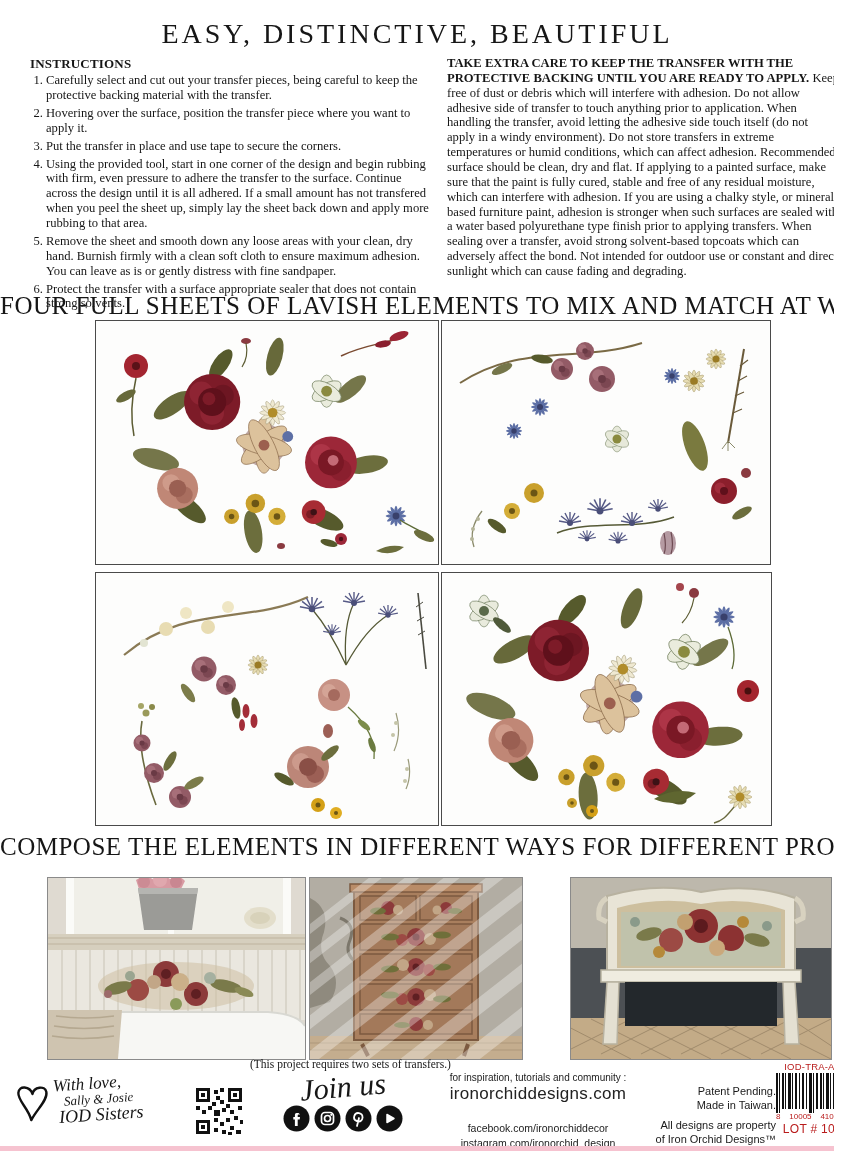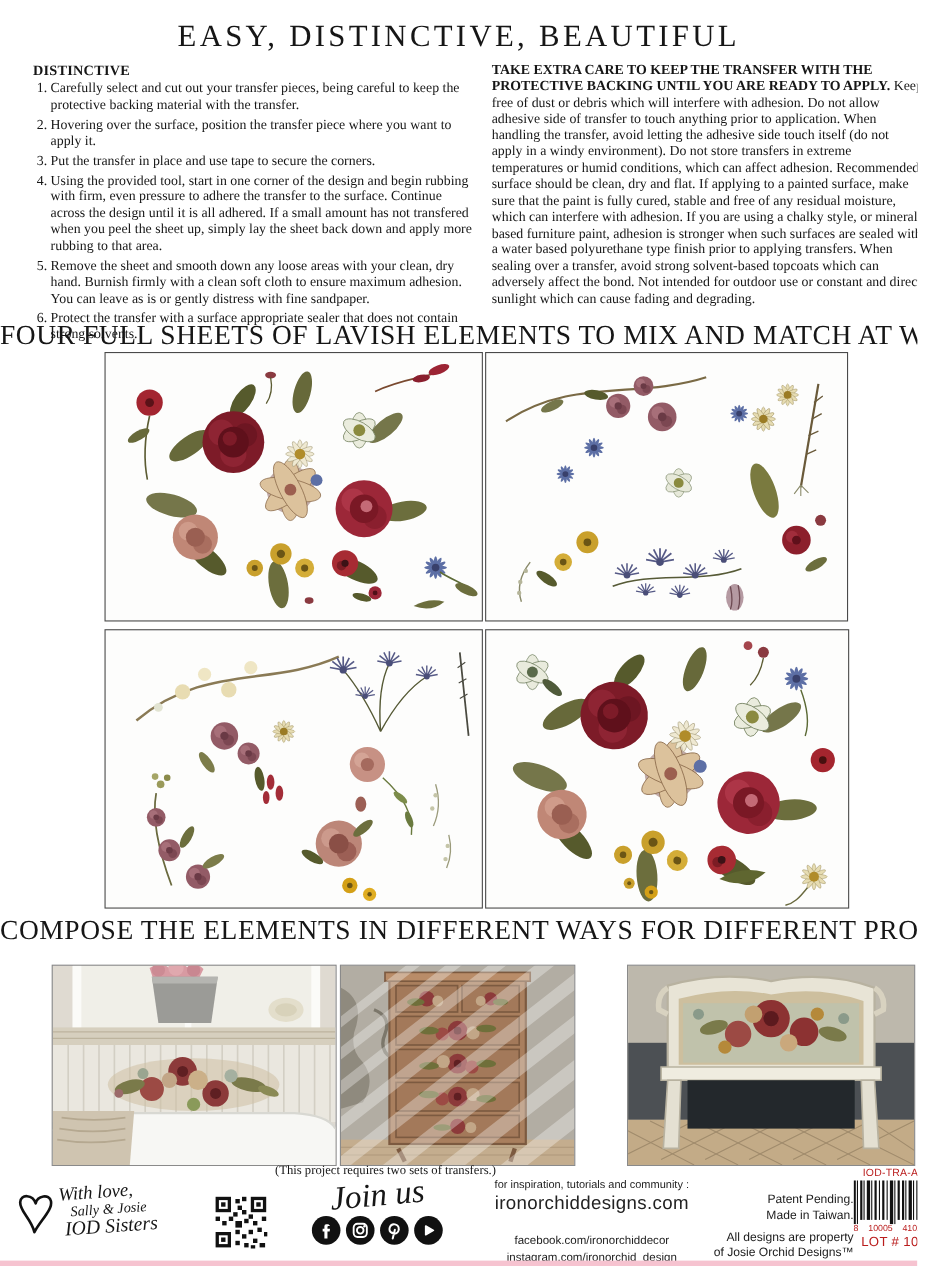--- a/index.html
+++ b/index.html
@@ -176,21 +176,21 @@
         <circle cx="3" cy="3" r="4" fill="#7c4752"></circle>
           <circle r="3" fill="#6a3a45"></circle>
       </g>
       <ellipse id="leaf0" rx="11" ry="4.2"></ellipse>
     </defs>
   </svg>
 
   <div class="abs title">EASY, DISTINCTIVE, BEAUTIFUL</div>
 
   <div class="abs inst bodytext">
-    <p class="colhead">DISTINCTIVE</p>
+    <p class="colhead">INSTRUCTIONS</p>
     <ol>
       <li>Carefully select and cut out your transfer pieces, being careful to keep the protective backing material with the transfer.</li>
       <li>Hovering over the surface, position the transfer piece where you want to apply it.</li>
       <li>Put the transfer in place and use tape to secure the corners.</li>
       <li>Using the provided tool, start in one corner of the design and begin rubbing with firm, even pressure to adhere the transfer to the surface. Continue across the design until it is all adhered. If a small amount has not transfered when you peel the sheet up, simply lay the sheet back down and apply more rubbing to that area.</li>
       <li>Remove the sheet and smooth down any loose areas with your clean, dry hand. Burnish firmly with a clean soft cloth to ensure maximum adhesion. You can leave as is or gently distress with fine sandpaper.</li>
       <li>Protect the transfer with a surface appropriate sealer that does not contain strong solvents.</li>
     </ol>
   </div>
 
@@ -648,21 +648,21 @@
     <div class="lnk">facebook.com/ironorchiddecor</div>
     <div class="lnk">instagram.com/ironorchid_design</div>
     <div class="lnk">Bit.ly/IODtv</div>
   </div>
 
   <div class="abs legal">
     <div>Patent Pending.</div>
     <div>Made in Taiwan.</div>
     <div class="gap"></div>
     <div>All designs are property</div>
-    <div>of Josie Orchid Designs™</div>
+    <div>of Iron Orchid Designs™</div>
     <div>All rights reserved.</div>
   </div>
 
   <div class="abs code">
     <div class="sku">IOD-TRA-ANT</div>
     <svg width="74" height="40" viewBox="0 0 74 40">
       <rect width="74" height="40" fill="#fff"></rect>
       <g fill="#111">
         <rect x="0" width="2" height="40"></rect>
           <rect x="3" width="1" height="40"></rect>

